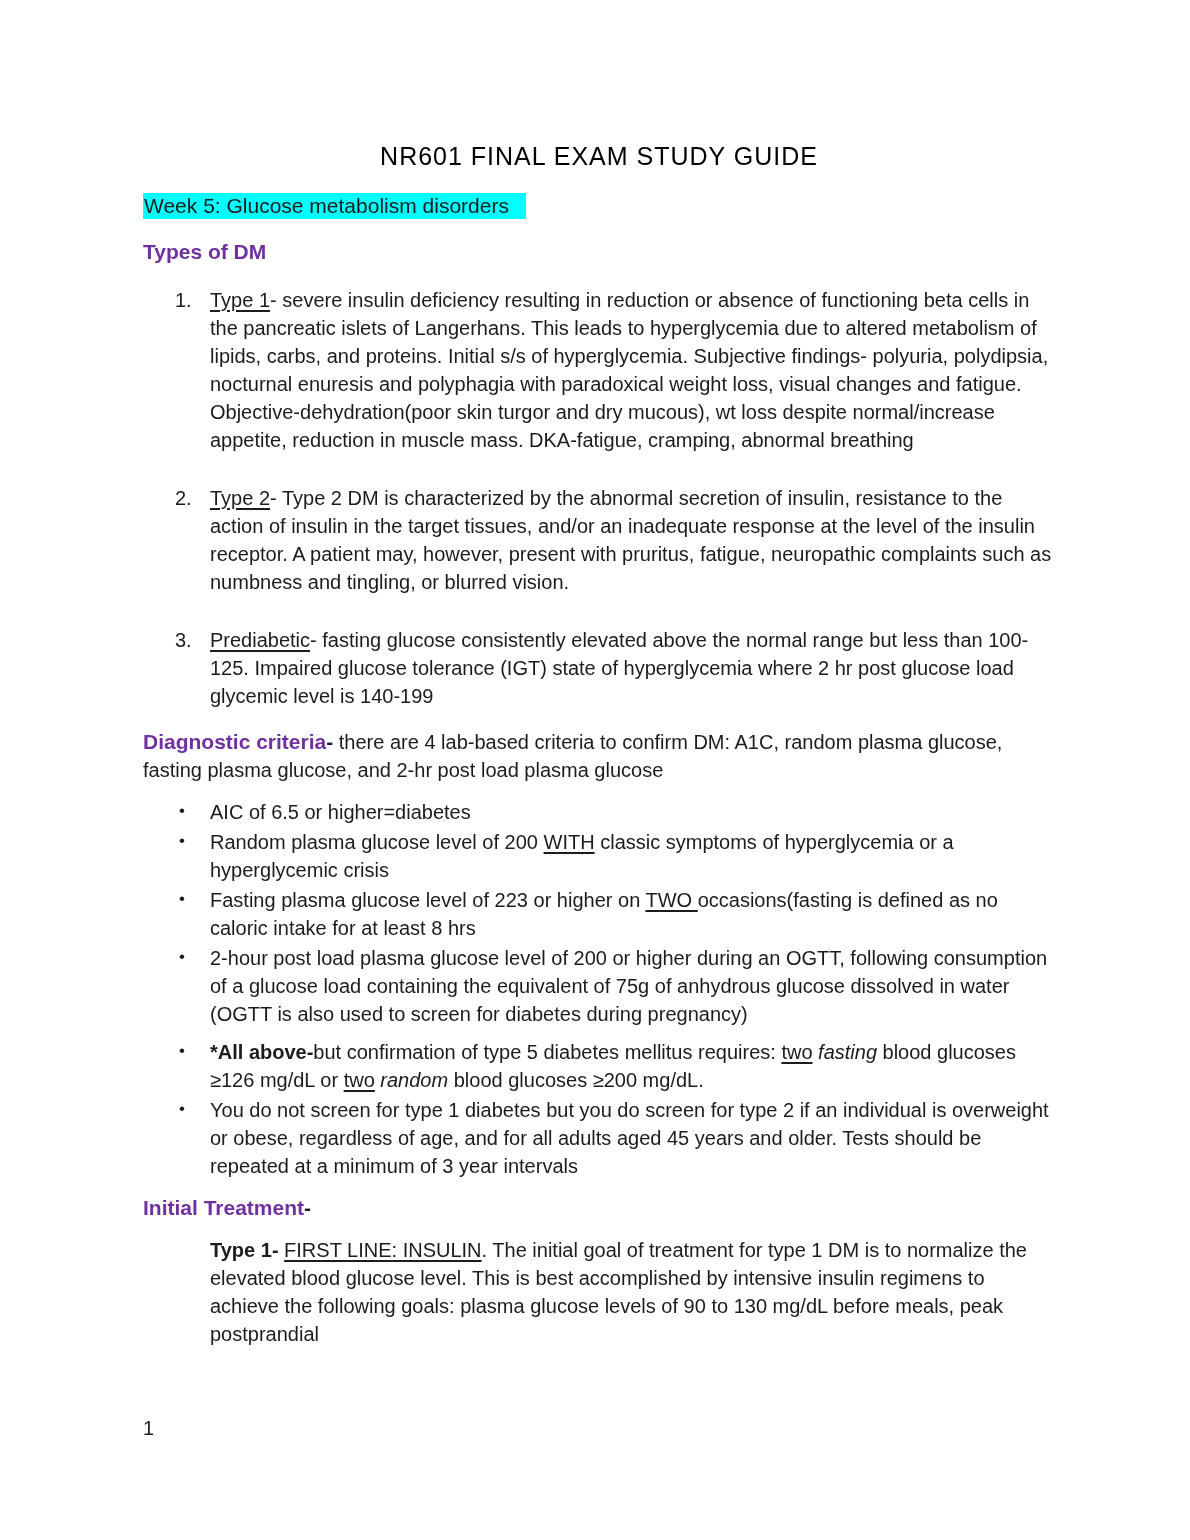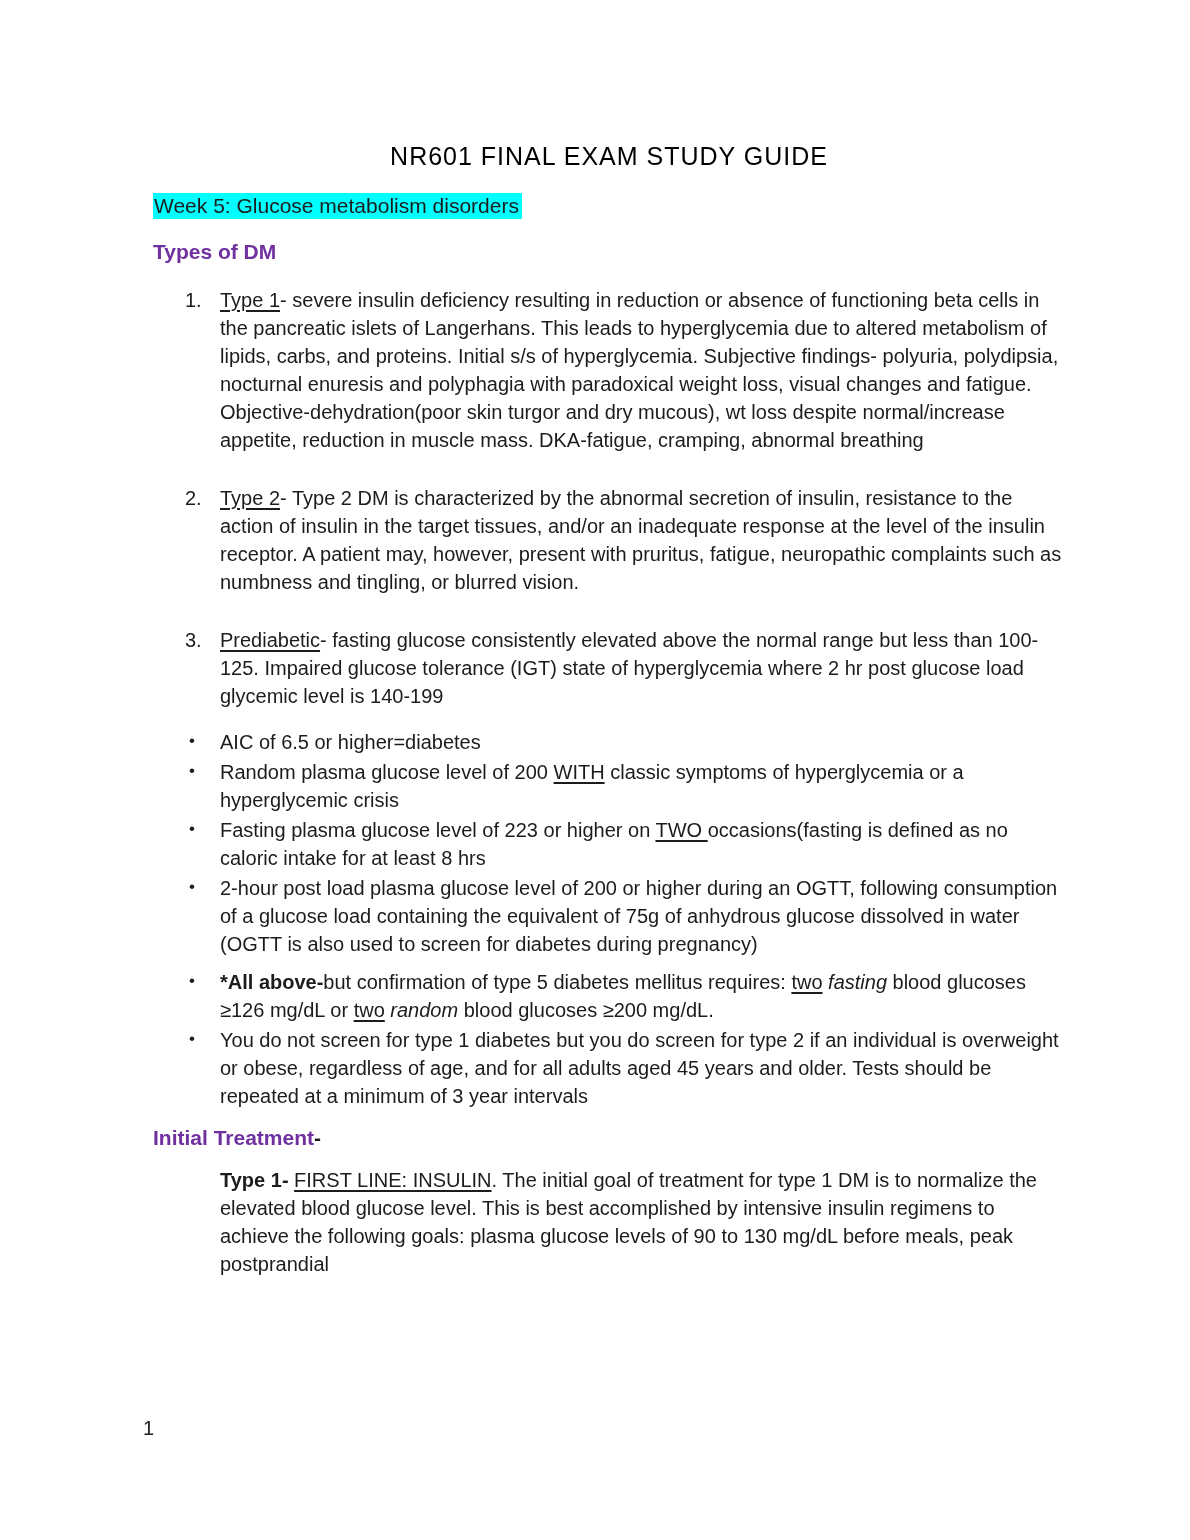--- a/index.html
+++ b/index.html
@@ -7,37 +7,37 @@
     position: relative;
     width: 1190px;
     height: 1540px;
     background: #ffffff;
     font-family: "Liberation Sans", sans-serif;
     color: #1c1c1c;
     overflow: hidden;
   }
   .doc {
     position: absolute;
-    left: 153px;
+    left: 143px;
     top: 140px;
     width: 912px;
     font-size: 20px;
     line-height: 28px;
   }
   .title {
     font-size: 25px;
     line-height: 32px;
     font-weight: 400;
     letter-spacing: 1px;
     text-align: center;
     color: #000000;
     margin: 0 0 20px 0;
   }
   .week-line { margin: 0 0 18px 0; font-size: 21px; }
-  .hl { background: #00ffff; padding: 1px 3px 2px 1px; margin-top: 8px; }
+  .hl { background: #00ffff; padding: 1px 17px 2px 1px; margin-top: 8px; }
   .sec-heading {
     color: #7030A0;
     font-weight: bold;
     font-size: 21px;
     margin: 0 0 20px 0;
   }
   .inline-heading { color: #7030A0; font-weight: bold; font-size: 21px; }
   .heading-dash { color: #1c1c1c; font-weight: bold; font-size: 21px; }
   .num-list { margin: 0 0 18px 0; }
   .num-item { position: relative; padding-left: 67px; }
@@ -77,20 +77,23 @@
       <div class="num-item">
         <span class="num-marker">2.</span>
         <span class="u">Type 2</span><span>- Type 2 DM is characterized by the abnormal secretion of insulin, resistance to the action of insulin in the target tissues, and/or an inadequate response at the level of the insulin receptor. A patient may, however, present with pruritus, fatigue, neuropathic complaints such as numbness and tingling, or blurred vision.</span>
       </div>
       <div class="num-item">
         <span class="num-marker">3.</span>
         <span class="u">Prediabetic</span><span>- fasting glucose  consistently elevated above the normal range but less than 100-125. Impaired glucose tolerance (IGT) state of hyperglycemia where 2 hr post glucose load glycemic level is 140-199</span>
       </div>
     </div>
 
+    <div class="para">
+      <span class="inline-heading">Diagnostic criteria</span><span class="heading-dash">-</span><span> there are 4 lab-based criteria to confirm DM: A1C, random plasma glucose, fasting plasma glucose, and 2-hr post load plasma glucose</span>
+    </div>
 
     <div class="bullet-list">
       <div class="bullet-item">
         <span class="bullet-marker">•</span>
         <span>AIC of 6.5 or higher=diabetes</span>
       </div>
       <div class="bullet-item">
         <span class="bullet-marker">•</span>
         <span>Random plasma glucose level of 200 </span><span class="u">WITH</span><span> classic symptoms of hyperglycemia or a hyperglycemic crisis</span>
       </div>

